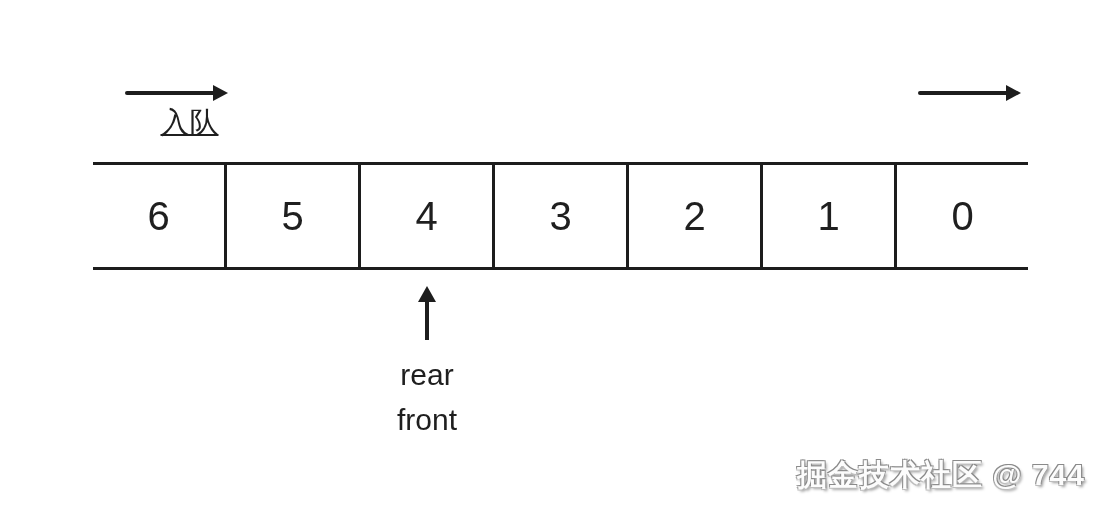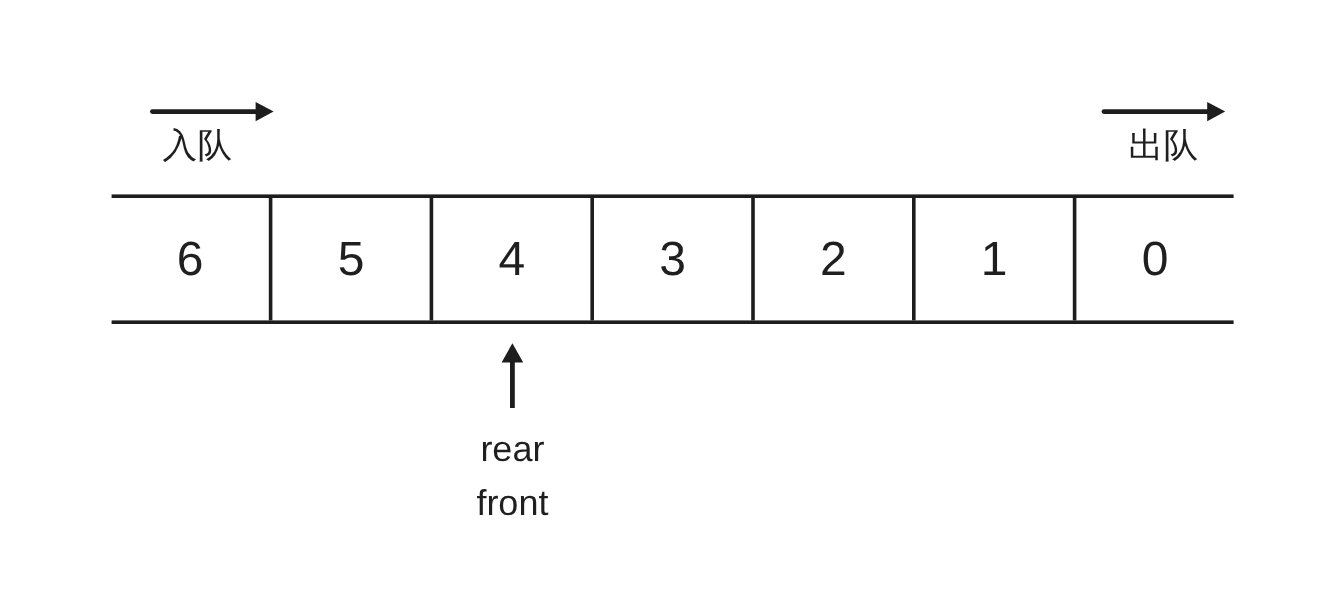--- a/index.html
+++ b/index.html
@@ -26,21 +26,21 @@
     width: 0; height: 0;
     border-left: 15px solid var(--line);
     border-top: 8px solid transparent;
     border-bottom: 8px solid transparent;
   }
   .arrow-caption {
     position: absolute; width: 103px; text-align: center;
     font-size: 29px; color: var(--text); line-height: 34px;
   }
   .enqueue-arrow { left: 125px; top: 85px; }
-  .enqueue-caption { left: 113px; top: 105px; }
+  .enqueue-caption { left: 138px; top: 105px; text-decoration: underline; }
   .dequeue-arrow { left: 918px; top: 85px; }
   .dequeue-caption { left: 918px; top: 105px; }
 
   
   .queue-strip {
     position: absolute; left: 93px; top: 162px;
     width: 935px; height: 108px;
     border-top: 3px solid var(--line);
     border-bottom: 3px solid var(--line);
     display: flex;
@@ -91,21 +91,20 @@
   <div class="arrow-right enqueue-arrow">
     <div class="shaft"></div>
     <div class="head"></div>
   </div>
   <div class="arrow-caption enqueue-caption">入队</div>
 
   <div class="arrow-right dequeue-arrow">
     <div class="shaft"></div>
     <div class="head"></div>
   </div>
-  <div class="arrow-caption dequeue-caption">出队</div>
 
   <div class="queue-strip">
     <div class="cell">
         <span>6</span>
       </div>
     <div class="cell">
         <span>5</span>
       </div>
     <div class="cell">
         <span>4</span>
@@ -127,14 +126,15 @@
   <div class="arrow-up">
     <div class="head"></div>
     <div class="shaft"></div>
   </div>
 
   <div class="pointer-labels">
     <div>rear</div>
     <div>front</div>
   </div>
 
+  <div class="watermark">掘金技术社区 @ 744</div>
 
 </div>
 
 </body></html>

